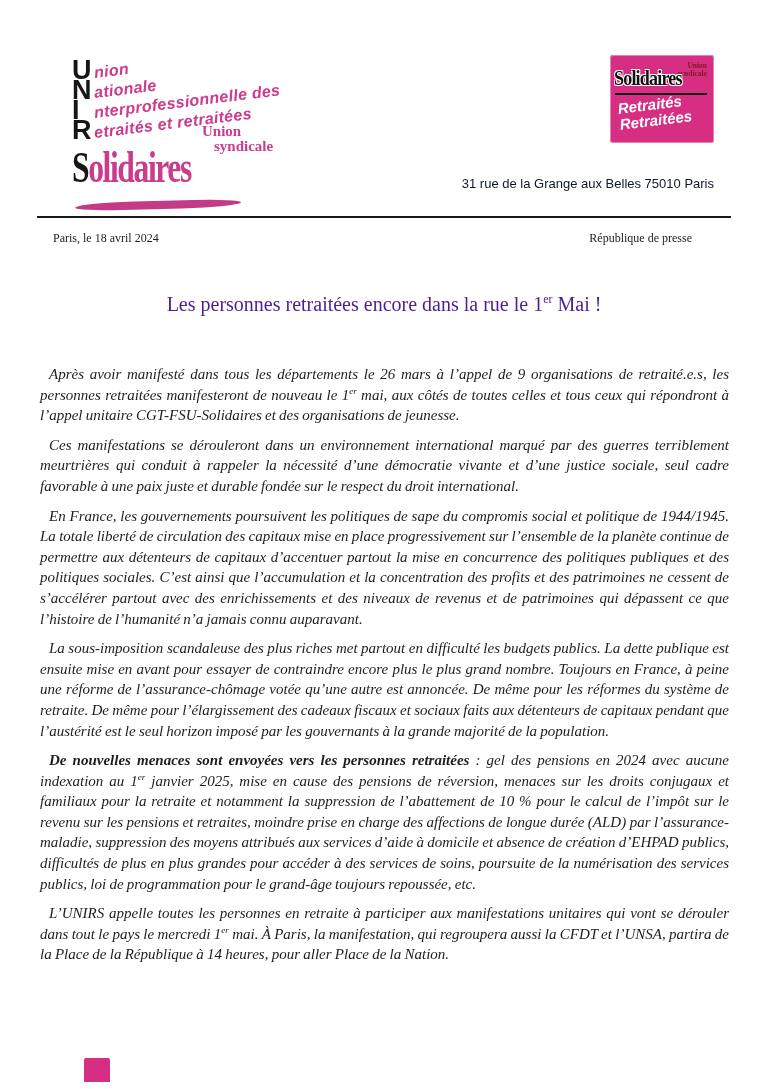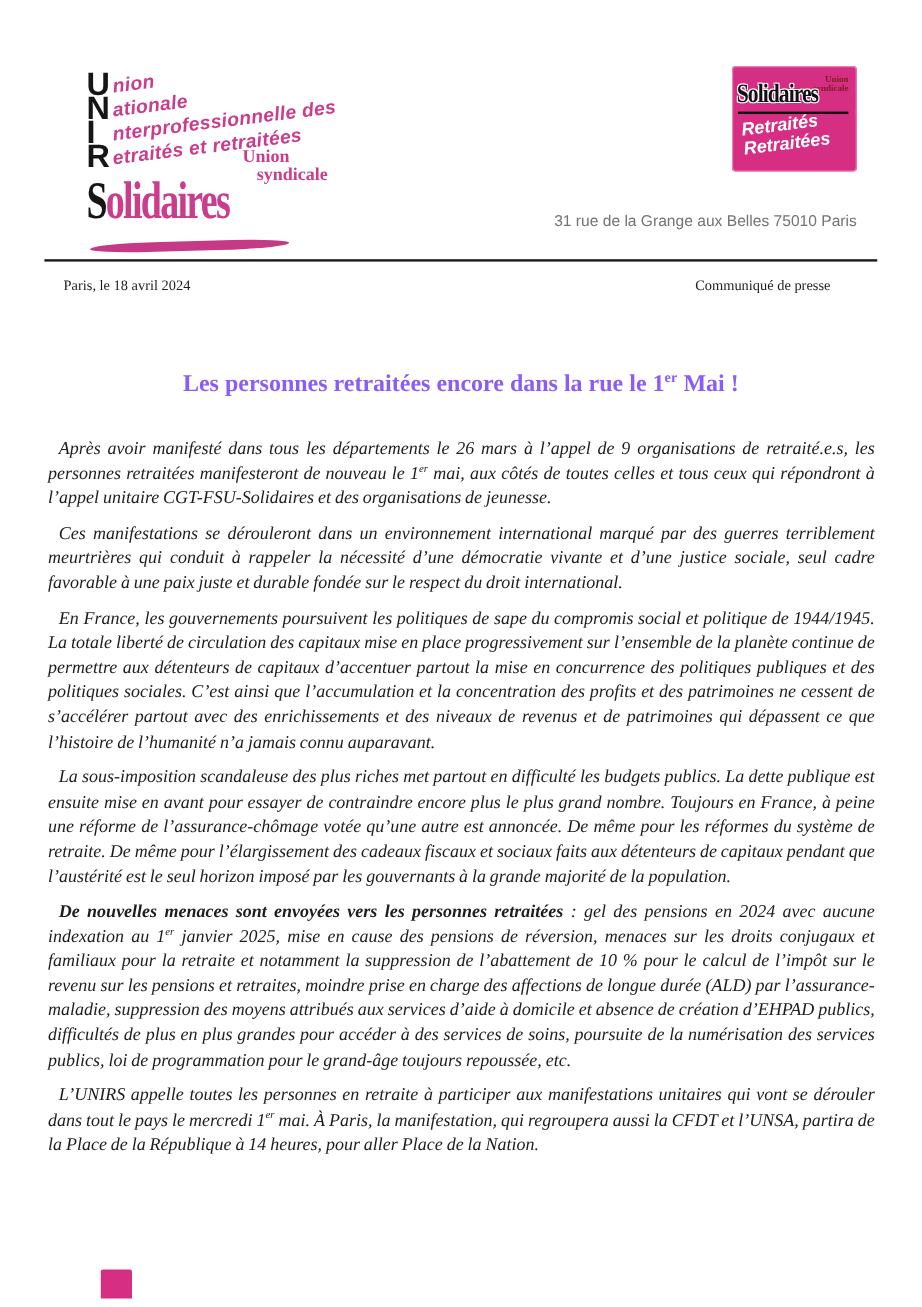--- a/index.html
+++ b/index.html
@@ -35,32 +35,32 @@
           letter-spacing:-1px;white-space:nowrap;transform:scaleX(.82);transform-origin:left top;
           font-family:"Liberation Serif",serif;
           text-shadow:-1px -1px 0 #fff,1px -1px 0 #fff,-1px 1px 0 #fff,1px 1px 0 #fff;}
   .bl-rule{position:absolute;left:5px;top:38px;width:92px;height:2px;background:#111;}
   .bl-ret{position:absolute;left:7px;top:46px;color:#ffffff;font-weight:bold;font-style:italic;
           font-size:15px;line-height:16px;font-family:"Liberation Sans",sans-serif;
           transform:rotate(-7deg);transform-origin:left top;white-space:nowrap;}
 
   
   .address{position:absolute;right:54px;top:175px;text-align:center;
-           font-family:"Liberation Sans",sans-serif;font-size:13px;line-height:17px;color:#737373;}
+           font-family:"Liberation Sans",sans-serif;font-size:13px;line-height:17px;color:#0f172a;}
   .head-rule{position:absolute;left:37px;top:216px;width:694px;height:2px;background:#1a1a1a;}
 
   
   .dateline-row{position:absolute;left:40px;right:39px;top:231px;display:flex;
                 justify-content:space-between;font-size:12px;}
   .dateline-row .left{margin-left:13px;}
   .dateline-row .right{margin-right:37px;}
 
   
-  .doc-title{position:absolute;left:0;right:0;top:293px;text-align:center;font-weight:bold;
-             font-size:20px;color:#8b5cf6;margin-top:16px;}
+  .doc-title{position:absolute;left:0;right:0;top:293px;text-align:center;font-weight:normal;
+             font-size:20px;color:#4c1d95;}
   sup{font-size:.6em;line-height:0;vertical-align:super;}
 
   
   .body-text{position:absolute;left:40px;right:39px;top:364px;text-align:justify;
              font-size:15px;line-height:20.6px;word-spacing:-0.5px;font-style:italic;}
   .body-text p{margin:0 0 9px 0;text-indent:9px;}
   .body-text b{font-weight:bold;}
 
   
   .next-page-partial{position:absolute;left:84px;top:1058px;width:26px;height:24px;
@@ -112,21 +112,21 @@
   </div>
 
   <div class="address">
     <div>31 rue de la Grange aux Belles 75010 Paris</div>
   </div>
 
   <div class="head-rule"></div>
 
   <div class="dateline-row">
     <span class="left">Paris, le 18 avril 2024</span>
-    <span class="right">Communiqué de presse</span>
+    <span class="right">République de presse</span>
   </div>
 
   <div class="doc-title"><span>Les personnes retraitées encore dans la rue le 1</span><sup>er</sup><span> Mai !</span></div>
 
   <div class="body-text">
       <p><span>Après avoir manifesté dans tous les départements le 26 mars à l’appel de 9 organisations de retraité.e.s, les personnes retraitées manifesteront de nouveau le 1</span><sup>er</sup><span> mai, aux côtés de toutes celles et tous ceux qui répondront à l’appel unitaire CGT-FSU-Solidaires et des organisations de jeunesse.</span></p>
       <p><span>Ces manifestations se dérouleront dans un environnement international marqué par des guerres terriblement meurtrières qui conduit à rappeler la nécessité d’une démocratie vivante et d’une justice sociale, seul cadre favorable à une paix juste et durable fondée sur le respect du droit international.</span></p>
       <p><span>En France, les gouvernements poursuivent les politiques de sape du compromis social et politique de 1944/1945. La totale liberté de circulation des capitaux mise en place progressivement sur l’ensemble de la planète continue de permettre aux détenteurs de capitaux d’accentuer partout la mise en concurrence des politiques publiques et des politiques sociales. C’est ainsi que l’accumulation et la concentration des profits et des patrimoines ne cessent de s’accélérer partout avec des enrichissements et des niveaux de revenus et de patrimoines qui dépassent ce que l’histoire de l’humanité n’a jamais connu auparavant.</span></p>
       <p><span>La sous-imposition scandaleuse des plus riches met partout en difficulté les budgets publics. La dette publique est ensuite mise en avant pour essayer de contraindre encore plus le plus grand nombre. Toujours en France, à peine une réforme de l’assurance-chômage votée qu’une autre est annoncée. De même pour les réformes du système de retraite. De même pour l’élargissement des cadeaux fiscaux et sociaux faits aux détenteurs de capitaux pendant que l’austérité est le seul horizon imposé par les gouvernants à la grande majorité de la population.</span></p>
       <p><b>De nouvelles menaces sont envoyées vers les personnes retraitées</b><span> : gel des pensions en 2024 avec aucune indexation au 1</span><sup>er</sup><span> janvier 2025, mise en cause des pensions de réversion, menaces sur les droits conjugaux et familiaux pour la retraite et notamment la suppression de l’abattement de 10 % pour le calcul de l’impôt sur le revenu sur les pensions et retraites, moindre prise en charge des affections de longue durée (ALD) par l’assurance-maladie, suppression des moyens attribués aux services d’aide à domicile et absence de création d’EHPAD publics, difficultés de plus en plus grandes pour accéder à des services de soins, poursuite de la numérisation des services publics, loi de programmation pour le grand-âge toujours repoussée, etc.</span></p>

